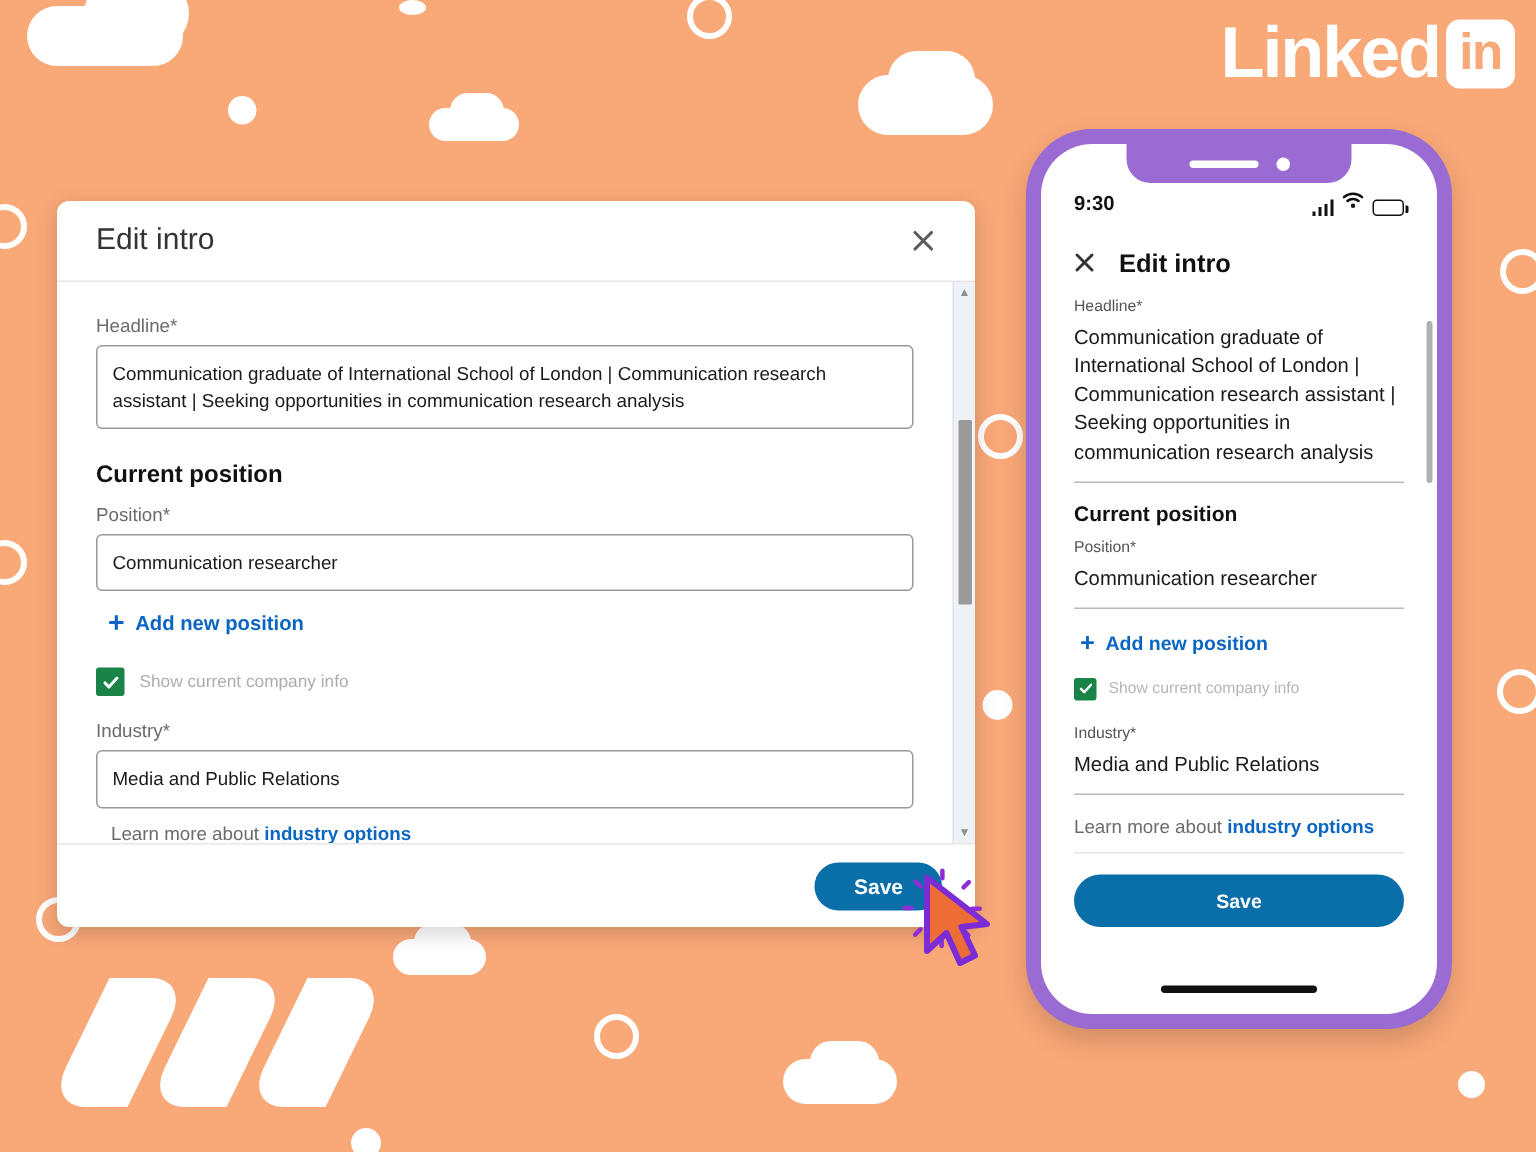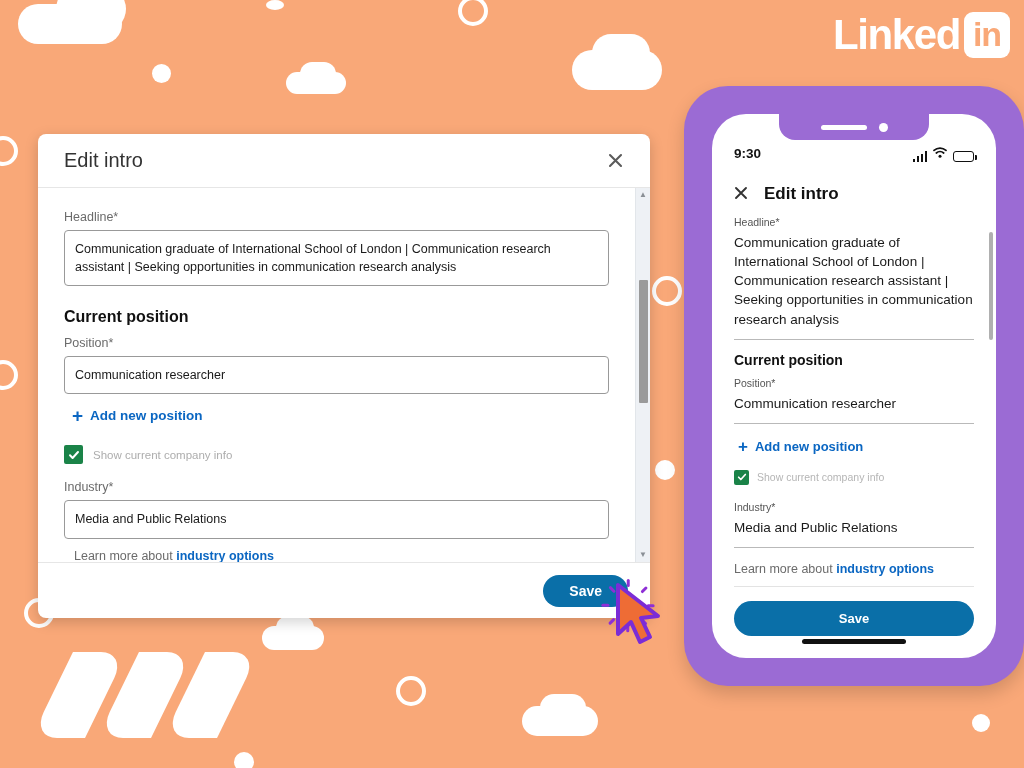--- a/index.html
+++ b/index.html
@@ -41,21 +41,21 @@
     border-top-right-radius: 26px;
     border-bottom-left-radius: 26px;
   }
 
   
   .li-logo {
     position: absolute; right: 14px; top: 12px;
     display: flex; align-items: center; gap: 4px;
   }
   .li-word {
-    color: #ffffff; font-size: 42px; font-weight: bold;
+    color: #ffffff; font-size: 48px; font-weight: bold;
     letter-spacing: -1.4px; line-height: 1;
   }
   .li-box {
     width: 46px; height: 46px; background: #ffffff; border-radius: 9px;
     display: flex; align-items: center; justify-content: center;
   }
   .li-in {
     color: #F9A878; font-size: 34px; font-weight: bold;
     letter-spacing: -1px; line-height: 1; padding-bottom: 3px;
   }
@@ -148,24 +148,24 @@
   #burst { position: absolute; left: 606px; top: 574px; width: 44px; height: 44px; }
   #burst span {
     position: absolute; left: 50%; top: 50%; width: 2.5px; height: 8px;
     background: #8e2fd6; border-radius: 2px;
     transform-origin: 50% 170%;
   }
 
   
   #phone {
     position: absolute; left: 684px; top: 86px;
-    width: 340px; height: 600px;
+    width: 284px; height: 600px;
     background: #9B6BD4; border-radius: 44px;
     box-shadow: 0 8px 18px rgba(0,0,0,.16);
-    padding: 28px;
+    padding: 10px;
   }
   .phone-screen {
     position: relative; width: 100%; height: 100%;
     background: #ffffff; border-radius: 34px; overflow: hidden;
   }
   .notch {
     position: absolute; left: 50%; top: 0; transform: translateX(-50%);
     width: 150px; height: 26px; background: #9B6BD4;
     border-bottom-left-radius: 16px; border-bottom-right-radius: 16px;
     display: flex; align-items: center; justify-content: center; gap: 12px;

